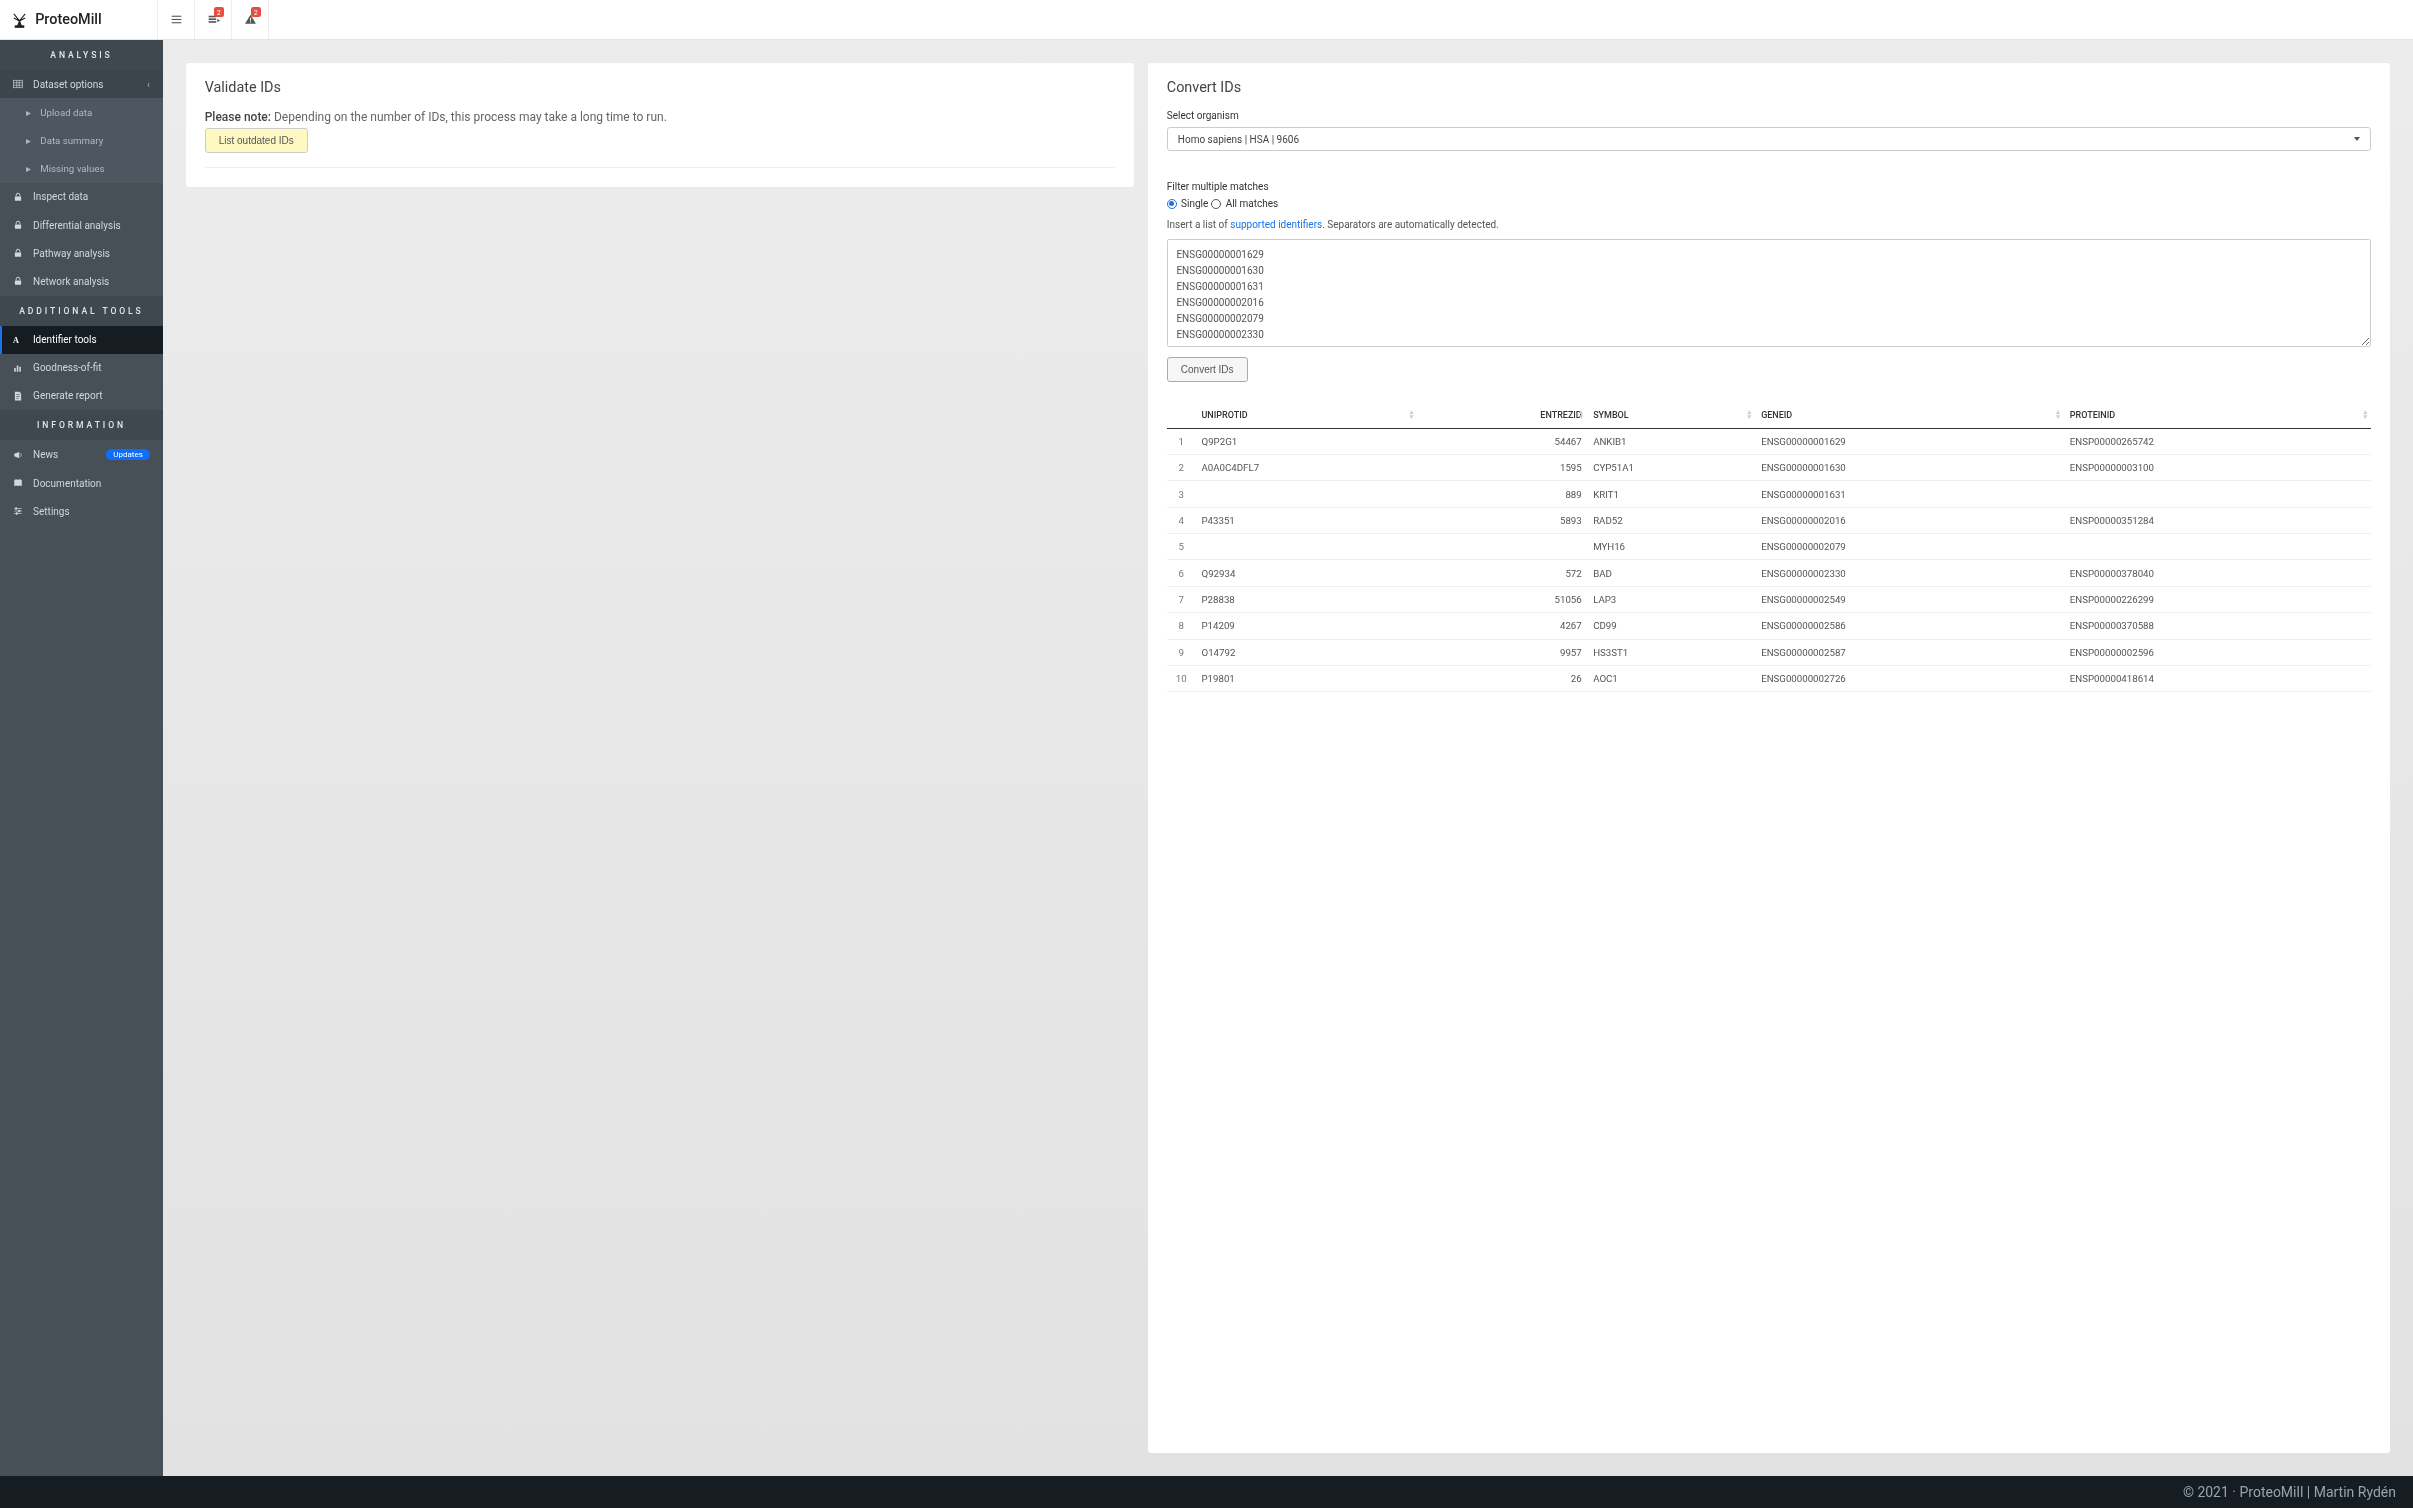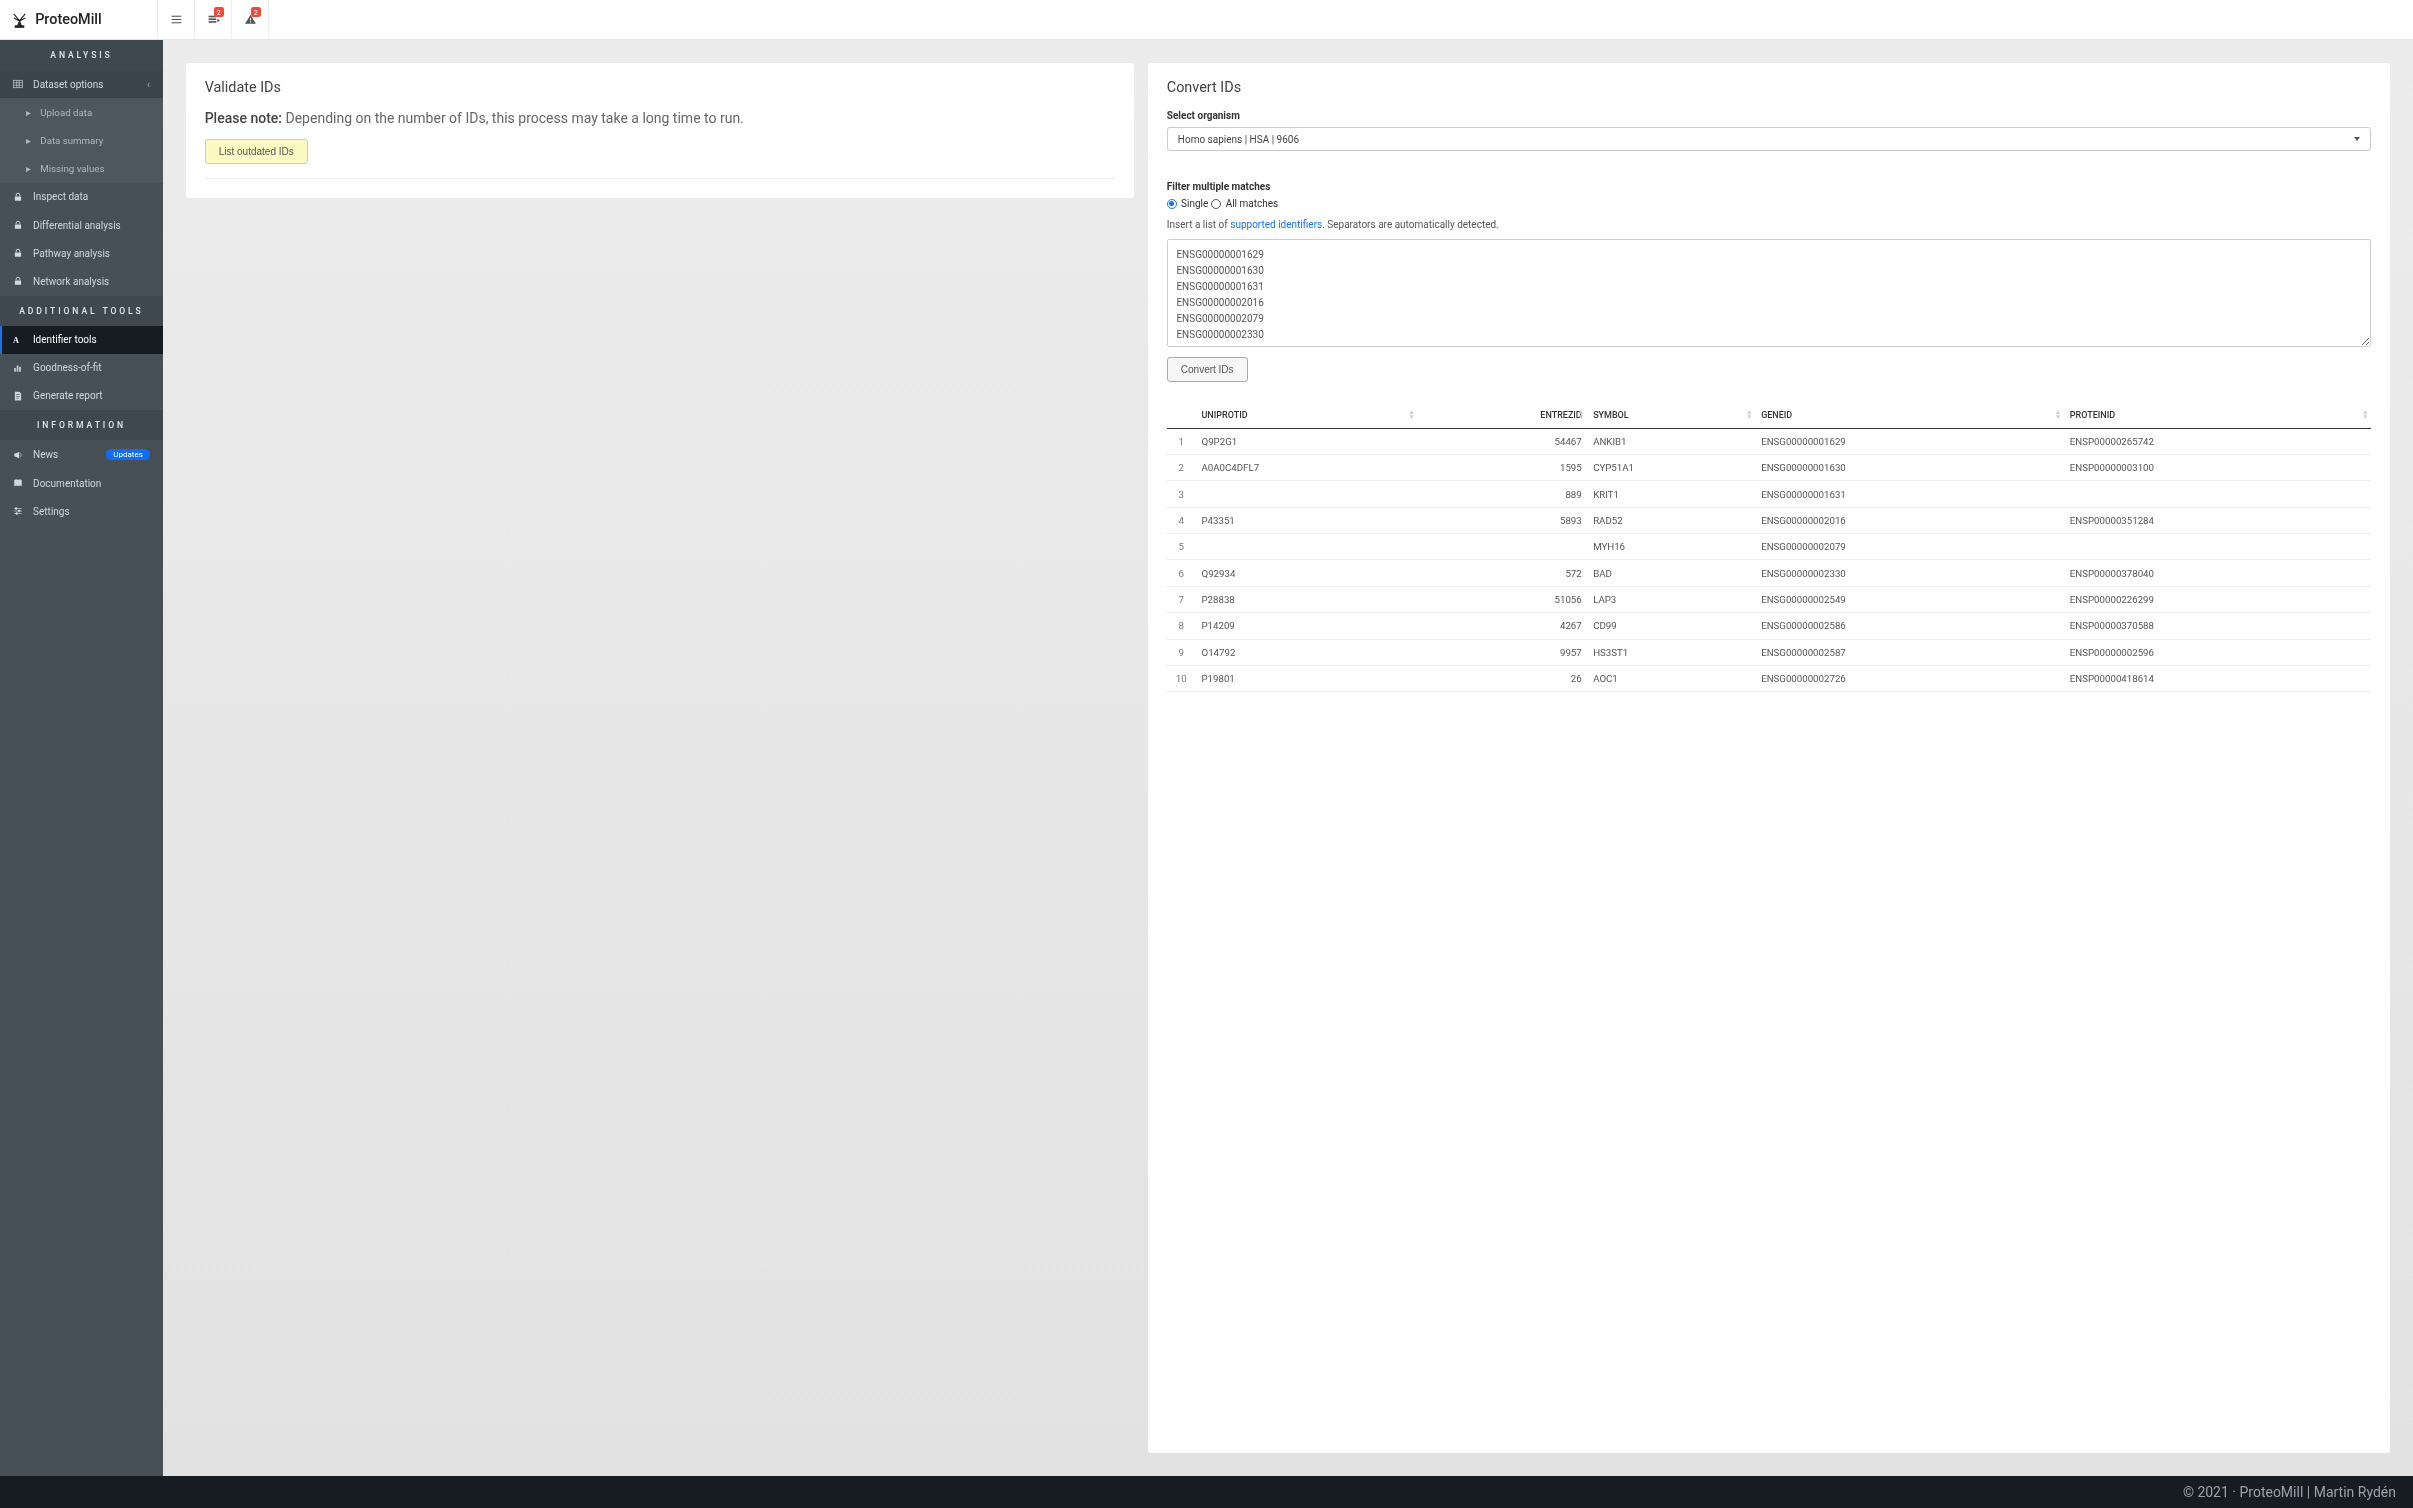--- a/index.html
+++ b/index.html
@@ -115,36 +115,36 @@
     gap: 14.4px;
   }
   .panel {
     background: #fff;
     border-radius: 2.9px;
     flex-shrink: 0;
   }
   .panel-left { width: 43%; padding: 16px 18.7px; align-self: flex-start;}
   .panel-right { flex: 1; padding: 16px 18.7px; }
   .panel-title { font-size: 14.4px; font-weight: 400; color: #444; margin-bottom: 14.4px; }
-  .note { font-size: 14px; color: #666; margin-bottom: 13px; }
+  .note { font-size: 12px; color: #666; margin-bottom: 4px; }
   .note b { color: #444; font-weight: 500; }
   .btn {
     display: inline-block;
     background: #fef9c3;
     border: 0.7px solid #ccc;
     color: #555;
     padding: 5.7px 13px;
     border-radius: 2.9px;
     cursor: pointer;
     font-size: 10px;
   }
   .btn.action { background: #f6f6f6; border: 0.7px solid #aaa; }
   .hr { height: 0.7px; background: #eee; margin: 14.4px 0 2.9px; }
 
-  .form-label { font-size: 10px; color: #333; font-weight: 700; margin-bottom: 5.7px; display:block; }
+  .form-label { font-size: 10px; color: #333; font-weight: 400; margin-bottom: 5.7px; display:block; }
   .select-wrap {
     border: 0.7px solid #ccc;
     border-radius: 2.9px;
     padding: 5.7px 10px;
     display: flex;
     align-items: center;
     justify-content: space-between;
     cursor: pointer;
     margin-bottom: 30px;
     color: #444;

